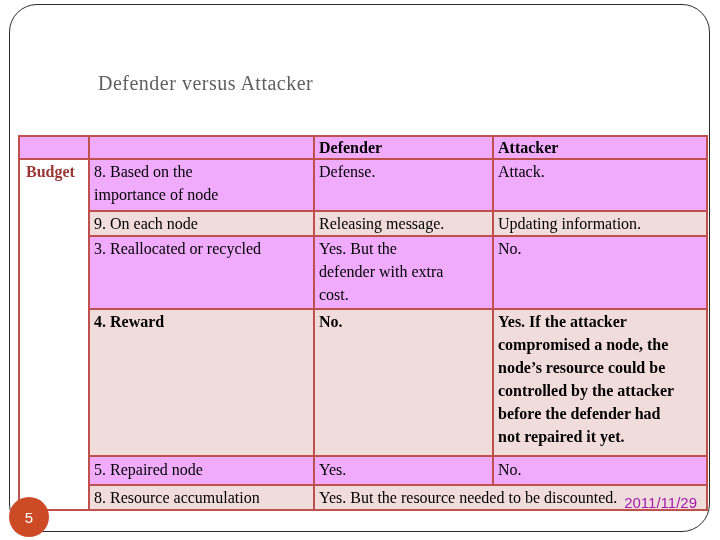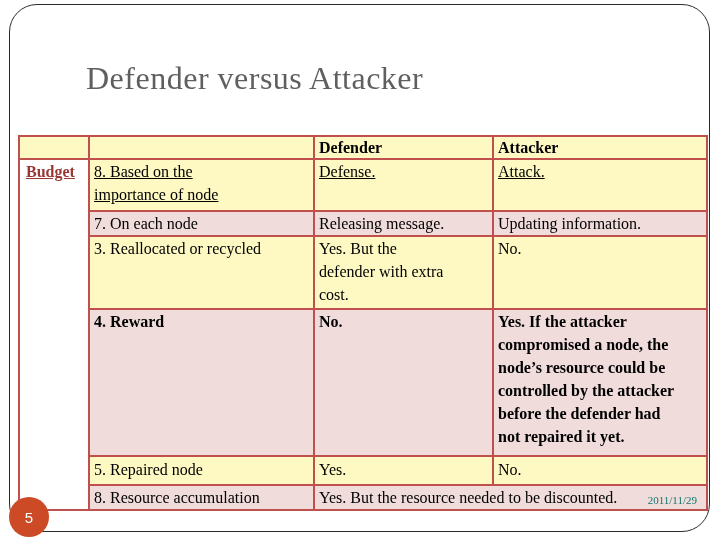--- a/index.html
+++ b/index.html
@@ -14,54 +14,54 @@
     position: absolute;
     left: 9px; top: 4px;
     width: 699px; height: 526px;
     border: 1px solid #2b2b2b;
     border-radius: 28px;
     background: transparent;
   }
   .title {
     position: absolute;
     left: 82px; top: 56px;
-    margin: 4px;
-    font-size: 32px;
+    margin: 16px;
+    font-size: 20px;
     font-weight: normal;
     color: #5f5f5f;
     letter-spacing: 0.5px;
     white-space: nowrap;
   }
   table.cmp {
     position: absolute;
     left: 18px; top: 135px;
     width: 688px;
     border-collapse: collapse;
     table-layout: fixed;
     font-size: 16px;
     line-height: 23px;
     color: #000000;
   }
   table.cmp td {
     border: 2px solid #c0504d;
     padding: 0 4px;
     vertical-align: top;
-    background: #fef9c3;
+    background: #f0abfc;
     white-space: pre-line;
     overflow: hidden;
   }
   table.cmp tr.shaded td { background: #f1dcdc; }
   table.cmp td.budget-cell {
     background: #ffffff;
     font-weight: bold;
     color: #9a3734;
     padding-left: 6px;
   }
   table.cmp tr.r-head td { height: 21px; line-height: 21px; font-weight: bold; }
-  table.cmp tr.r1 td { height: 50px; text-decoration: underline; }
+  table.cmp tr.r1 td { height: 50px; }
   table.cmp tr.r2 td { height: 22px; }
   table.cmp tr.r3 td { height: 71px; }
   table.cmp tr.r4 td { height: 145px; font-weight: bold; }
   table.cmp tr.r5 td { height: 27px; line-height: 26px; }
   table.cmp tr.r6 td { height: 22px; }
   .page-circle {
     position: absolute;
     left: 9px; top: 497px;
     width: 40px; height: 40px;
     border-radius: 50%;
@@ -69,23 +69,23 @@
     color: #ffffff;
     display: flex;
     align-items: center;
     justify-content: center;
     font-family: "Liberation Sans", "DejaVu Sans", sans-serif;
     font-size: 15px;
   }
   .slide-date {
     position: absolute;
     top: 494px; right: 23px;
-    font-family: Liberation Serif, serif;
-    font-size: 11px;
-    color: #0f766e;
+    font-family: Liberation Sans, sans-serif;
+    font-size: 15px;
+    color: #a21caf;
   }
 </style>
 </head>
 <body>
 
 <div class="slide">
 
   <div class="frame"></div>
 
   <h1 class="title">Defender versus Attacker</h1>
@@ -105,21 +105,21 @@
         <td>Attacker</td>
       </tr>
       <tr class="r1">
         <td class="budget-cell" rowspan="6">Budget</td>
         <td>8. Based on the
 importance of node</td>
         <td>Defense.</td>
         <td>Attack.</td>
       </tr>
       <tr class="r2 shaded">
-        <td>7. On each node</td>
+        <td>9. On each node</td>
         <td>Releasing message.</td>
         <td>Updating information.</td>
       </tr>
       <tr class="r3">
         <td>3. Reallocated or recycled</td>
         <td>Yes. But the
 defender with extra
 cost.</td>
         <td>No.</td>
       </tr>

